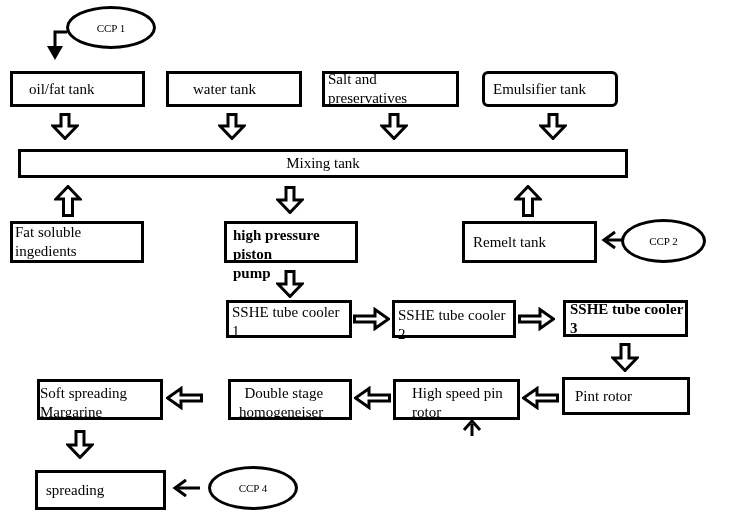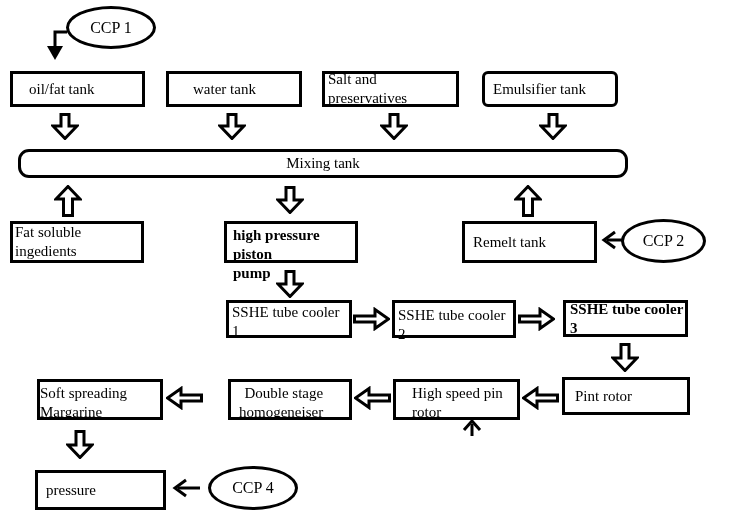--- a/index.html
+++ b/index.html
@@ -25,21 +25,21 @@
   }
   .box.toptext { align-items: flex-start; padding-top: 2px; }
   .box.centertext { justify-content: center; }
   .ellipse {
     position: absolute;
     box-sizing: border-box;
     border: 3px solid #000;
     border-radius: 50%;
     background: #fff;
     color: #000;
-    font-size: 16px;
+    font-size: 11px;
     display: flex;
     align-items: center;
     justify-content: center;
   }
   .arr { position: absolute; display:block; }
 </style>
 </head>
 <body>
 
 <div id="canvas">
@@ -61,21 +61,21 @@
   <svg class="arr" style="left:218px;top:113px;" width="28" height="27" viewBox="0 0 28 27">
     <path d="M10 1.5 H18 V13 H26 L14 25.5 L2 13 H10 Z" fill="#fff" stroke="#000" stroke-width="3"></path>
   </svg>
   <svg class="arr" style="left:380px;top:113px;" width="28" height="27" viewBox="0 0 28 27">
     <path d="M10 1.5 H18 V13 H26 L14 25.5 L2 13 H10 Z" fill="#fff" stroke="#000" stroke-width="3"></path>
   </svg>
   <svg class="arr" style="left:539px;top:113px;" width="28" height="27" viewBox="0 0 28 27">
     <path d="M10 1.5 H18 V13 H26 L14 25.5 L2 13 H10 Z" fill="#fff" stroke="#000" stroke-width="3"></path>
   </svg>
 
-  <div class="box centertext" style="left:18px;top:149px;width:610px;height:29px;border-width:3px;border-radius:11px;">Mixing tank</div>
+  <div class="box centertext" style="left:18px;top:149px;width:610px;height:29px;border-width:3px;">Mixing tank</div>
 
   <svg class="arr" style="left:54px;top:185px;" width="28" height="32" viewBox="0 0 28 32">
     <path d="M14 1.5 L26 14 H18.5 V30.5 H9.5 V14 H2 Z" fill="#fff" stroke="#000" stroke-width="3"></path>
   </svg>
   <svg class="arr" style="left:276px;top:186px;" width="28" height="28" viewBox="0 0 28 28">
     <path d="M10 1.5 H18 V14 H26 L14 26.5 L2 14 H10 Z" fill="#fff" stroke="#000" stroke-width="3"></path>
   </svg>
   <svg class="arr" style="left:514px;top:185px;" width="28" height="32" viewBox="0 0 28 32">
     <path d="M14 1.5 L26 14 H18.5 V30.5 H9.5 V14 H2 Z" fill="#fff" stroke="#000" stroke-width="3"></path>
   </svg>
@@ -129,20 +129,20 @@
 
   <svg class="arr" style="left:462px;top:418px;" width="20" height="20" viewBox="0 0 20 20">
     <path d="M10 18 V6" fill="none" stroke="#000" stroke-width="3"></path>
     <path d="M2 12 L10 3 L18 12" fill="none" stroke="#000" stroke-width="3"></path>
   </svg>
 
   <svg class="arr" style="left:66px;top:430px;" width="28" height="29" viewBox="0 0 28 29">
     <path d="M10 1.5 H18 V15 H26 L14 27.5 L2 15 H10 Z" fill="#fff" stroke="#000" stroke-width="3"></path>
   </svg>
 
-  <div class="box" style="left:35px;top:470px;width:131px;height:40px;padding-left:8px;">pressure</div>
+  <div class="box" style="left:35px;top:470px;width:131px;height:40px;padding-left:8px;">spreading</div>
   <svg class="arr" style="left:170px;top:478px;" width="32" height="20" viewBox="0 0 32 20">
     <path d="M30 10 H8" fill="none" stroke="#000" stroke-width="3"></path>
     <path d="M16 2 L5 10 L16 18" fill="none" stroke="#000" stroke-width="3"></path>
   </svg>
   <div class="ellipse" style="left:208px;top:466px;width:90px;height:44px;">CCP 4</div>
 
 </div>
 
 </body></html>

